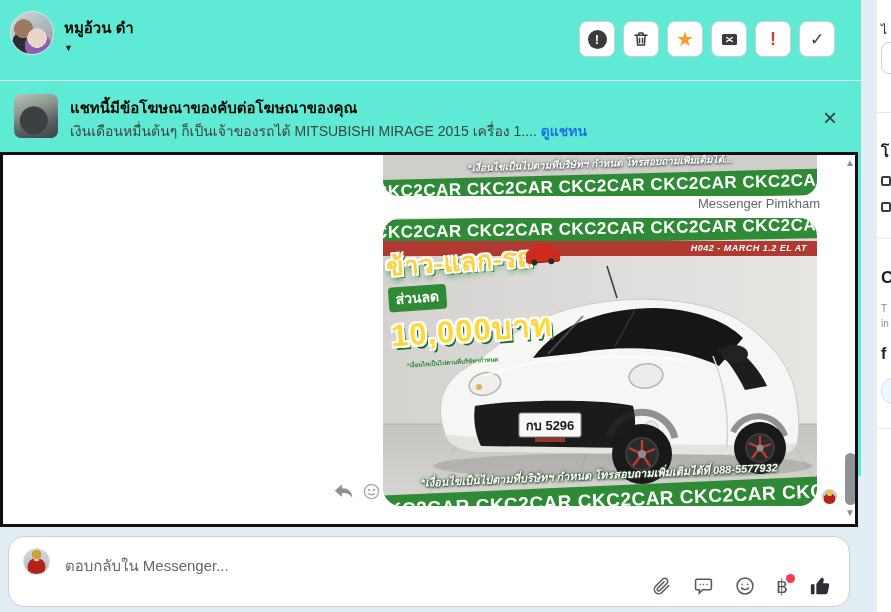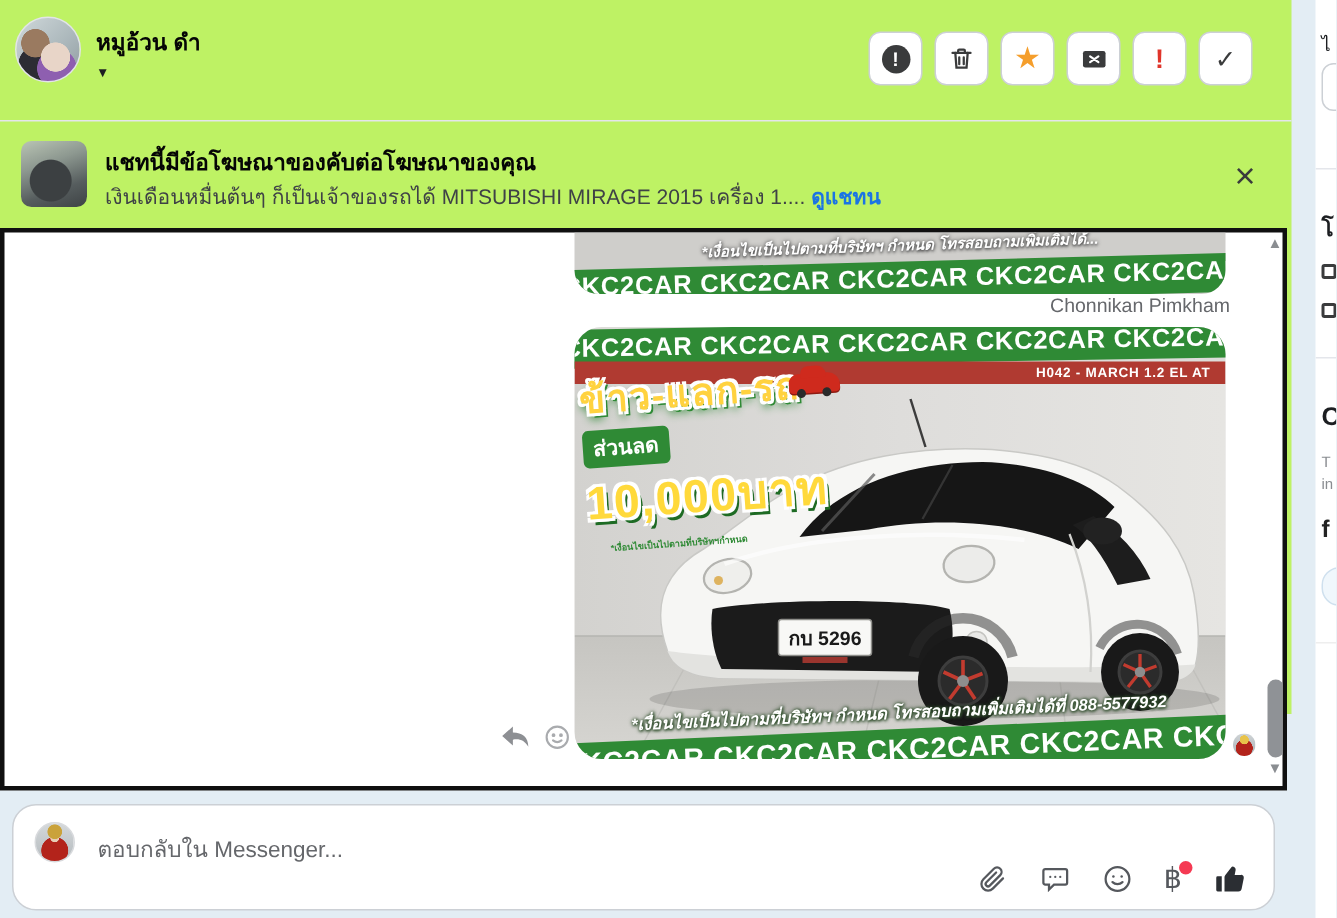--- a/index.html
+++ b/index.html
@@ -6,21 +6,21 @@
   html,body { background:#e3edf4; }
   .stage {
     position:relative; width:891px; height:612px; overflow:hidden;
     background:#e3edf4;
     font-family:"Liberation Sans","DejaVu Sans",sans-serif;
     -webkit-font-smoothing:antialiased;
   }
   .abs { position:absolute; }
 
   
-  .main-card { position:absolute; left:0; top:0; width:861px; height:476px; background:#bef264; }
+  .main-card { position:absolute; left:0; top:0; width:861px; height:476px; background:#5eead4; }
 
   
   .hdr-avatar { left:10px; top:11px; width:44px; height:44px; border-radius:50%;
     background:
       radial-gradient(circle at 62% 62%, #e8d5c8 0 26%, transparent 27%),
       radial-gradient(circle at 64% 80%, #8e5fb0 0 30%, transparent 31%),
       radial-gradient(circle at 30% 40%, #9a7a60 0 24%, transparent 25%),
       radial-gradient(circle at 35% 75%, #2c2c34 0 32%, transparent 33%),
       linear-gradient(135deg,#cfd8da 0%, #aab6ba 60%, #8f9ba0 100%);
     border:1px solid #e2e4e8; }
@@ -67,21 +67,21 @@
   .sender-name { position:absolute; left:580px; top:41px; width:237px; text-align:right;
     font-size:13px; color:#65676b; }
 
   
   .bubble { position:absolute; left:380px; top:63px; width:434px; height:288px;
     border-radius:18px; overflow:hidden; background:#dddcd9; }
   .bub-band-top { position:absolute; left:-8px; top:-2px; width:105%; height:26px; background:#2f8a35;
     color:#fff; font-weight:bold; font-size:17px; line-height:26px; text-align:center;
     white-space:nowrap; overflow:hidden; transform:rotate(-1deg); letter-spacing:.5px; }
   .bub-band-red { position:absolute; left:0; top:23px; width:100%; height:15px; background:#b03a31;
-    color:#fff; text-align:right; font-size:9px; font-weight:bold; 
+    color:#fff; text-align:right; font-size:9px; font-weight:bold; font-style:italic;
     line-height:15px; padding-right:10px; letter-spacing:.5px; }
   .bub-photo { position:absolute; left:0; top:38px; width:434px; height:250px; }
 
   .promo { position:absolute; left:6px; top:22px; width:190px; transform:rotate(-4deg); }
   .promo-title { font-size:25px; font-weight:bold; color:#ffd23f;
     text-shadow:-2px -2px 0 #fff, 2px -2px 0 #fff, -2px 2px 0 #fff, 2px 2px 0 #fff, 3px 3px 0 #2f8a35, 0 4px 6px #2f8a35;
     white-space:nowrap; letter-spacing:1px; }
   .promo-sub { display:inline-block; background:#2f8a35; color:#fff; font-weight:bold; font-size:14px;
     padding:1px 7px 2px; border-radius:4px; margin-top:1px; }
   .promo-amount { font-size:31px; font-weight:bold; color:#ffd93b; margin-top:-2px;
@@ -196,21 +196,21 @@
       <span>×</span>
     </div>
 
     <div class="chat-frame">
 
       <div class="prev-img">
         <div class="prev-cond">*เงื่อนไขเป็นไปตามที่บริษัทฯ กำหนด โทรสอบถามเพิ่มเติมได้...</div>
         <div class="prev-band">CKC2CAR CKC2CAR CKC2CAR CKC2CAR CKC2CAR CKC2CAR</div>
       </div>
 
-      <div class="sender-name">Chonnikan Pimkham</div>
+      <div class="sender-name">Messenger Pimkham</div>
 
       <div class="bubble">
         <div class="bub-band-top">CKC2CAR CKC2CAR CKC2CAR CKC2CAR CKC2CAR CKC2CAR</div>
         <div class="bub-band-red">H042 - MARCH 1.2 EL AT</div>
 
         <svg class="bub-photo" viewBox="0 0 434 250">
           <defs>
             <linearGradient id="wall" x1="0" y1="0" x2="1" y2="0">
               <stop offset="0" stop-color="#d3d2cf"></stop>
                 <stop offset="0.5" stop-color="#dedddb"></stop>

